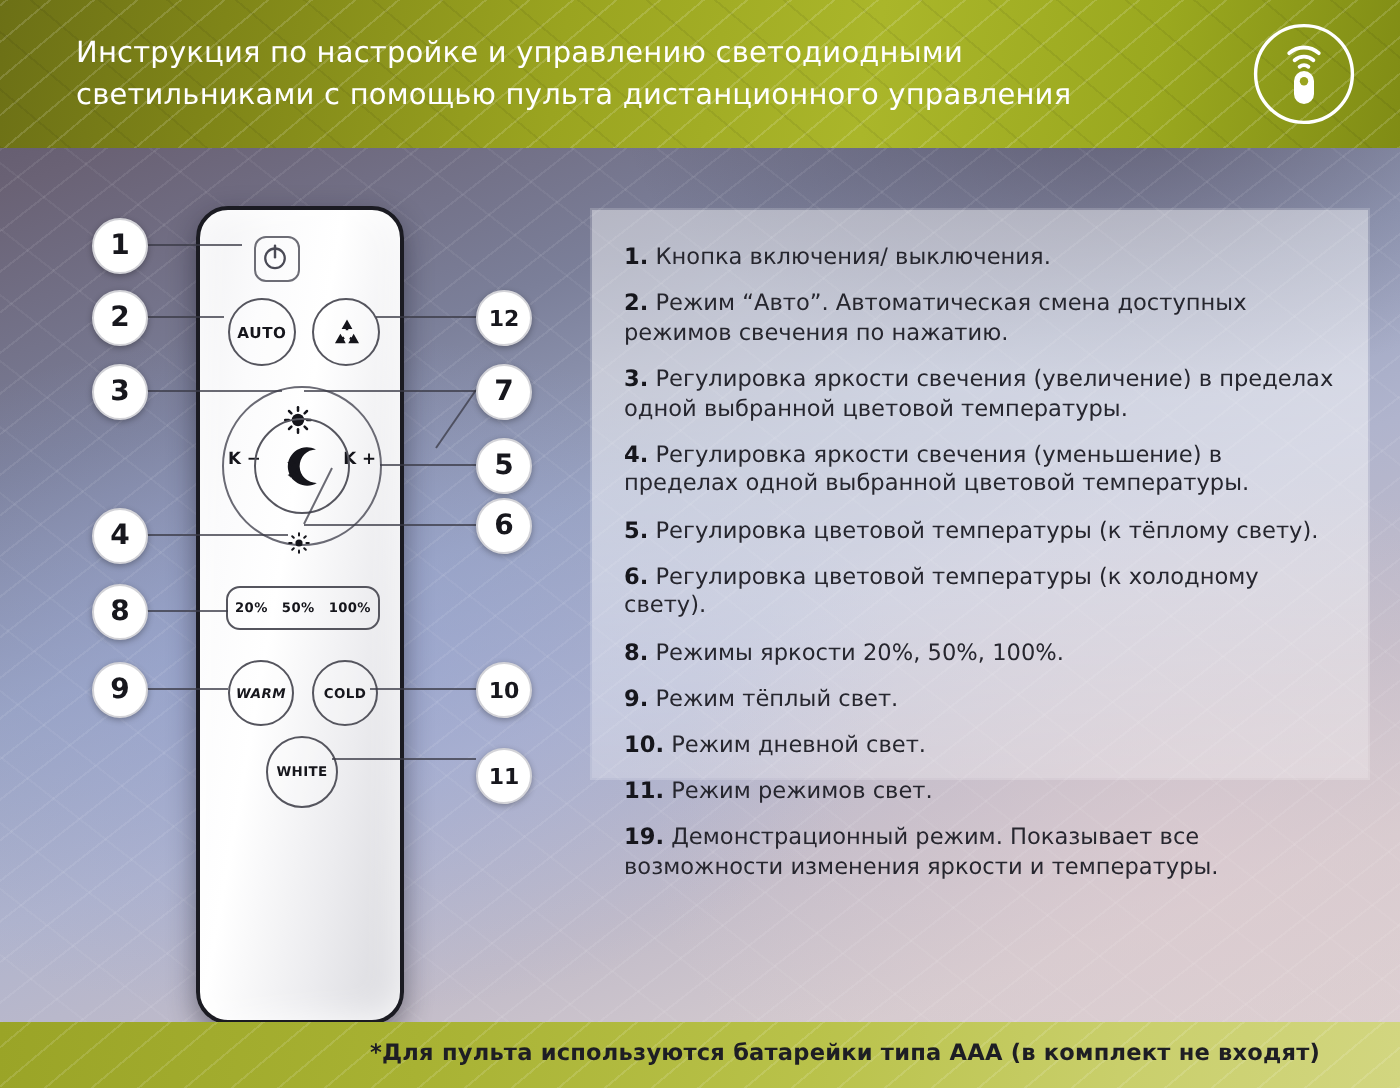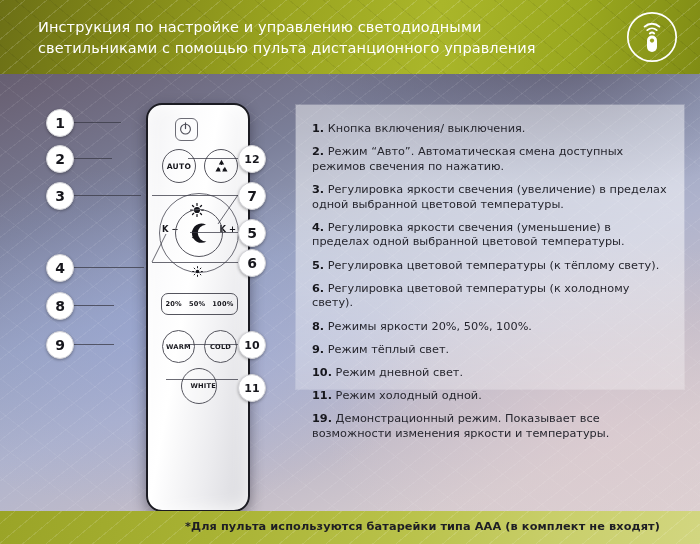--- a/index.html
+++ b/index.html
@@ -87,21 +87,20 @@
   }
   .item b{font-weight:bold;color:#16161c;}
 
   
   .remote{
     position:absolute;left:98px;top:103px;width:100px;height:405px;
     border-radius:16px;
     background:linear-gradient(100deg,#f2f2f4 0%,#fbfbfc 22%,#ffffff 42%,#ececef 72%,#d8d8dd 100%);
     border:2.5px solid #1b1b22;
     box-shadow:0 5px 14px rgba(20,18,30,.45), inset 0 0 18px rgba(255,255,255,.9);
-    margin-left:48px;
   }
   .rbtn{position:absolute;}
 
   .power{
     left:27px;top:13px;width:21px;height:21px;border-radius:6px;
     border:1.3px solid #6d6d76;
   }
   .circ{
     border-radius:50%;border:1.2px solid #55555e;
     display:flex;align-items:center;justify-content:center;
@@ -123,23 +122,23 @@
   .kminus{position:absolute;left:14px;top:119px;font-size:8.4px;font-weight:bold;color:#15151b;}
   .kplus{position:absolute;right:12px;top:119px;font-size:8.4px;font-weight:bold;color:#15151b;}
   .sun-top{position:absolute;left:42px;top:97px;width:14px;height:14px;}
   .sun-bot{position:absolute;left:44px;top:157px;width:11px;height:11px;}
 
   .bright-bar{
     position:absolute;left:13px;top:188px;width:75px;height:20px;border-radius:7px;
     border:1.2px solid #55555e;display:flex;align-items:center;justify-content:space-around;
     font-size:6.6px;font-weight:bold;color:#15151b;letter-spacing:.2px;text-align:center;
   }
-  .warm{left:14px;top:225px;width:31px;height:31px;font-size:6.7px;letter-spacing:.2px;}
+  .warm{left:14px;top:225px;width:31px;height:31px;font-size:6.7px;letter-spacing:.2px;font-style:italic;}
   .cold{left:56px;top:225px;width:31px;height:31px;font-size:6.7px;letter-spacing:.2px;}
-  .white{left:33px;top:263px;width:34px;height:34px;font-size:6.7px;letter-spacing:.2px;justify-content:flex-end;}
+  .white{left:33px;top:263px;width:34px;height:34px;font-size:6.7px;letter-spacing:.2px;}
 
   
   .callout{
     position:absolute;width:26px;height:26px;border-radius:50%;
     background:#ffffff;border:1px solid #d3d3d8;
     display:flex;align-items:center;justify-content:center;
     font-size:14px;font-weight:bold;color:#17171d;
     box-shadow:0 1px 3px rgba(0,0,0,.30);
     z-index:6;
   }
@@ -296,21 +295,21 @@
     <div class="panel-inner" id="legend-list">
         <div class="item"><b>1.</b><span> Кнопка включения/ выключения.</span></div>
         <div class="item"><b>2.</b><span> Режим “Авто”. Автоматическая смена доступных режимов свечения по нажатию.</span></div>
         <div class="item"><b>3.</b><span> Регулировка яркости свечения (увеличение) в пределах одной выбранной цветовой температуры.</span></div>
         <div class="item"><b>4.</b><span> Регулировка яркости свечения (уменьшение) в пределах одной выбранной цветовой температуры.</span></div>
         <div class="item"><b>5.</b><span> Регулировка цветовой температуры (к тёплому свету).</span></div>
         <div class="item"><b>6.</b><span> Регулировка цветовой температуры (к холодному свету).</span></div>
         <div class="item"><b>8.</b><span> Режимы яркости 20%, 50%, 100%.</span></div>
         <div class="item"><b>9.</b><span> Режим тёплый свет.</span></div>
         <div class="item"><b>10.</b><span> Режим дневной свет.</span></div>
-        <div class="item"><b>11.</b><span> Режим холодный одной.</span></div>
+        <div class="item"><b>11.</b><span> Режим режимов свет.</span></div>
         <div class="item"><b>19.</b><span> Демонстрационный режим. Показывает все возможности изменения яркости и температуры.</span></div>
       </div>
   </div>
 
   <div class="footer">
     <div class="fl"></div>
     <div class="footer-note">*Для пульта используются батарейки типа AAA (в комплект не входят)</div>
   </div>
 
 </div>

